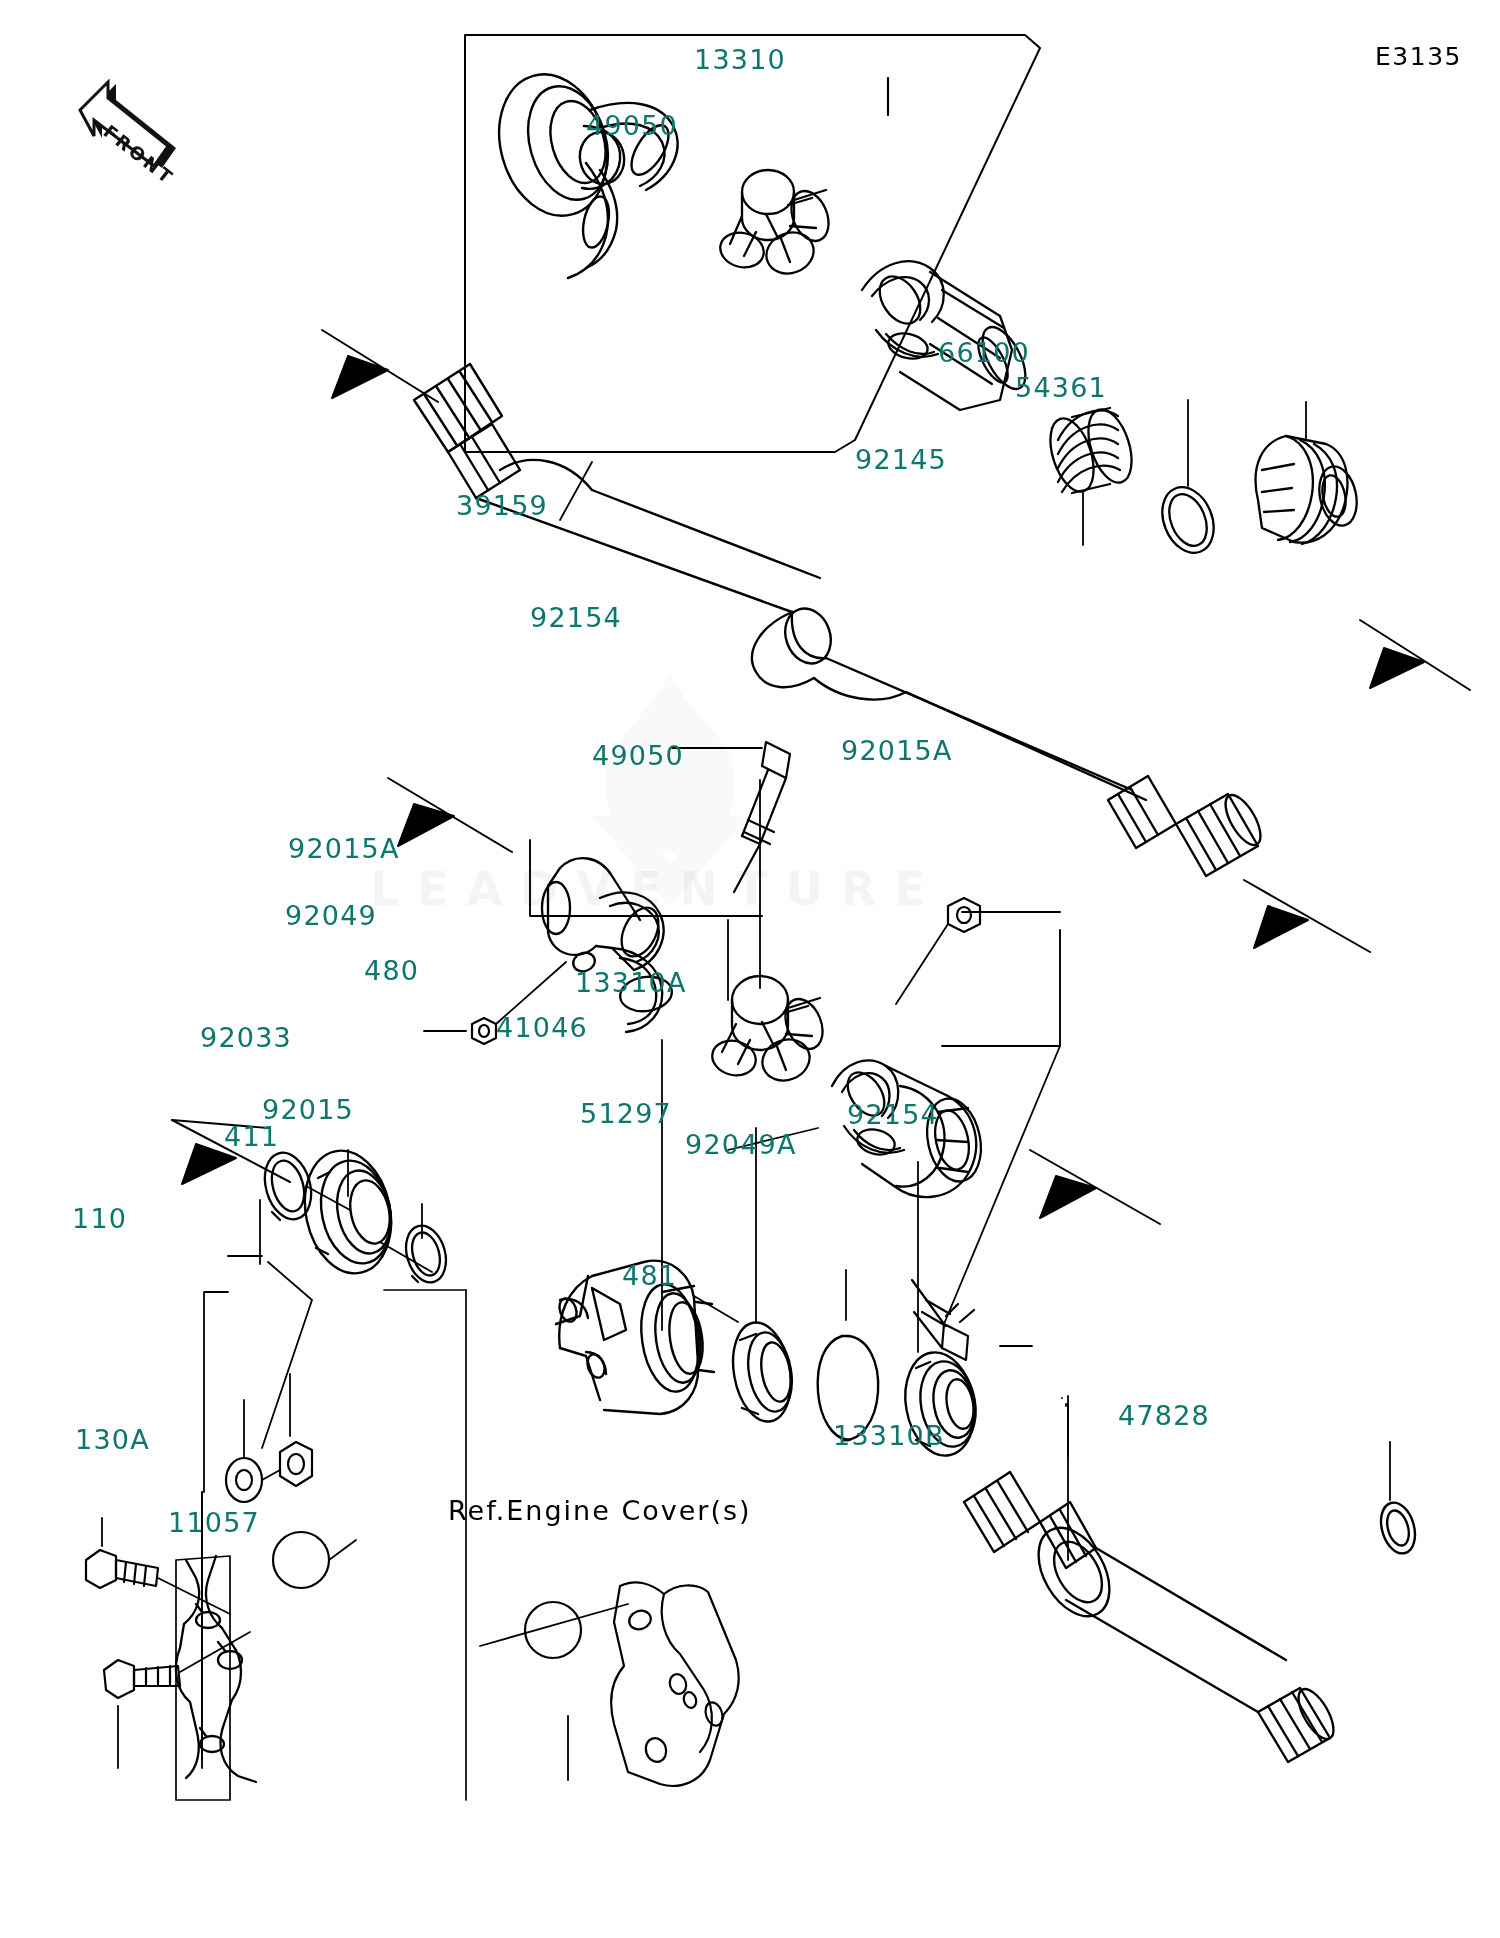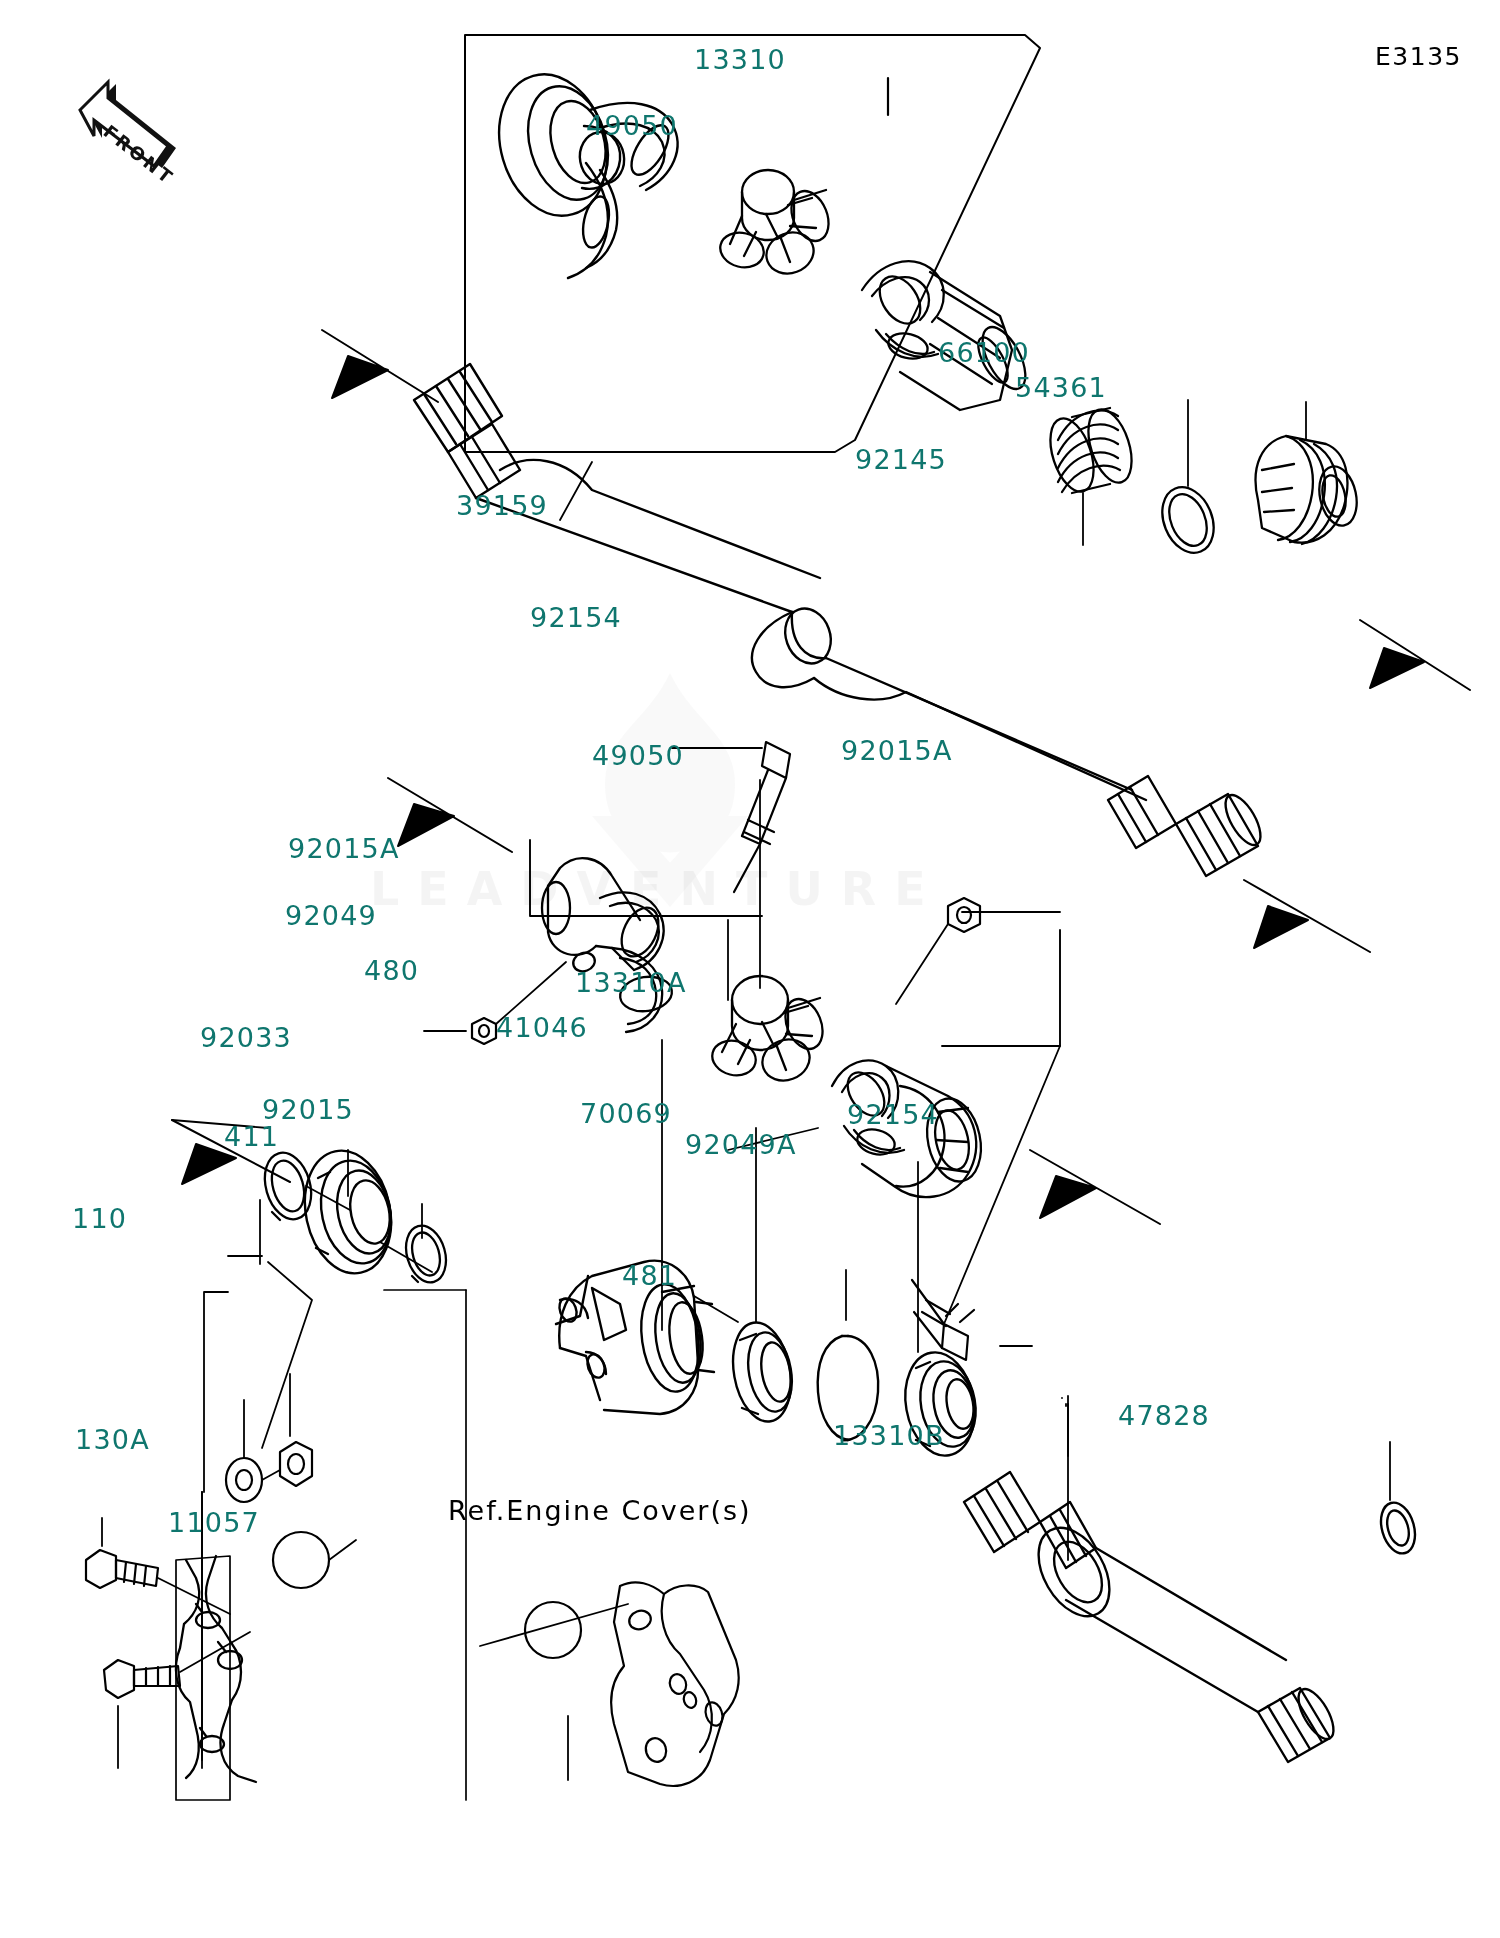--- a/index.html
+++ b/index.html
@@ -399,21 +399,21 @@
   <div class="lbl" style="left:456px;top:490px">39159</div>
   <div class="lbl" style="left:530px;top:602px">92154</div>
   <div class="lbl" style="left:592px;top:740px">49050</div>
   <div class="lbl" style="left:841px;top:735px">92015A</div>
   <div class="lbl" style="left:288px;top:833px">92015A</div>
   <div class="lbl" style="left:285px;top:900px">92049</div>
   <div class="lbl" style="left:364px;top:955px">480</div>
   <div class="lbl" style="left:200px;top:1022px">92033</div>
   <div class="lbl" style="left:575px;top:967px">13310A</div>
   <div class="lbl" style="left:496px;top:1012px">41046</div>
-  <div class="lbl" style="left:580px;top:1098px">70069</div>
+  <div class="lbl" style="left:580px;top:1098px">51297</div>
   <div class="lbl" style="left:685px;top:1129px">92049A</div>
   <div class="lbl" style="left:847px;top:1099px">92154</div>
   <div class="lbl" style="left:622px;top:1260px">481</div>
   <div class="lbl" style="left:262px;top:1094px">92015</div>
   <div class="lbl" style="left:224px;top:1121px">411</div>
   <div class="lbl" style="left:72px;top:1203px">110</div>
   <div class="lbl" style="left:75px;top:1424px">130A</div>
   <div class="lbl" style="left:168px;top:1507px">11057</div>
   <div class="lbl" style="left:833px;top:1420px">13310B</div>
   <div class="lbl" style="left:1118px;top:1400px">47828</div>

